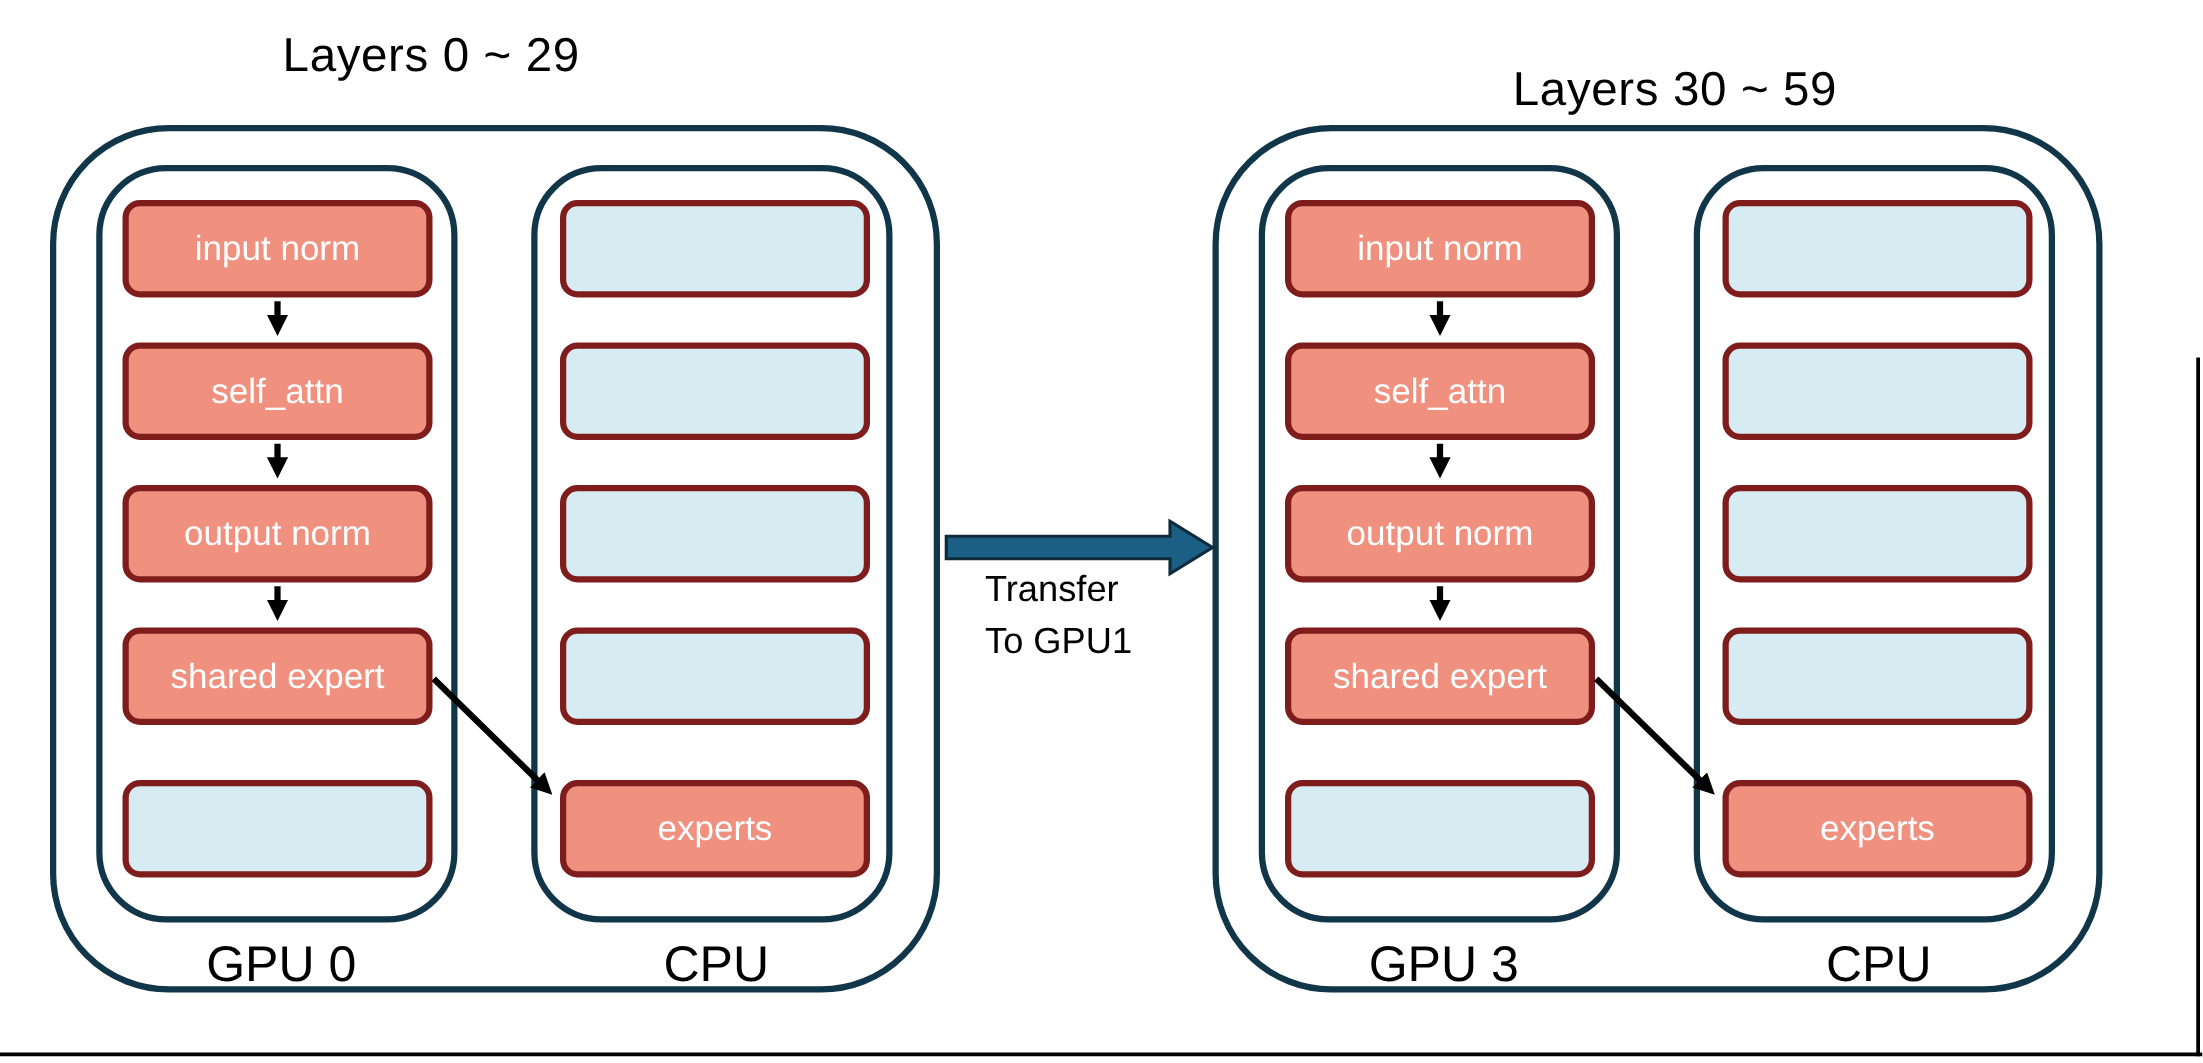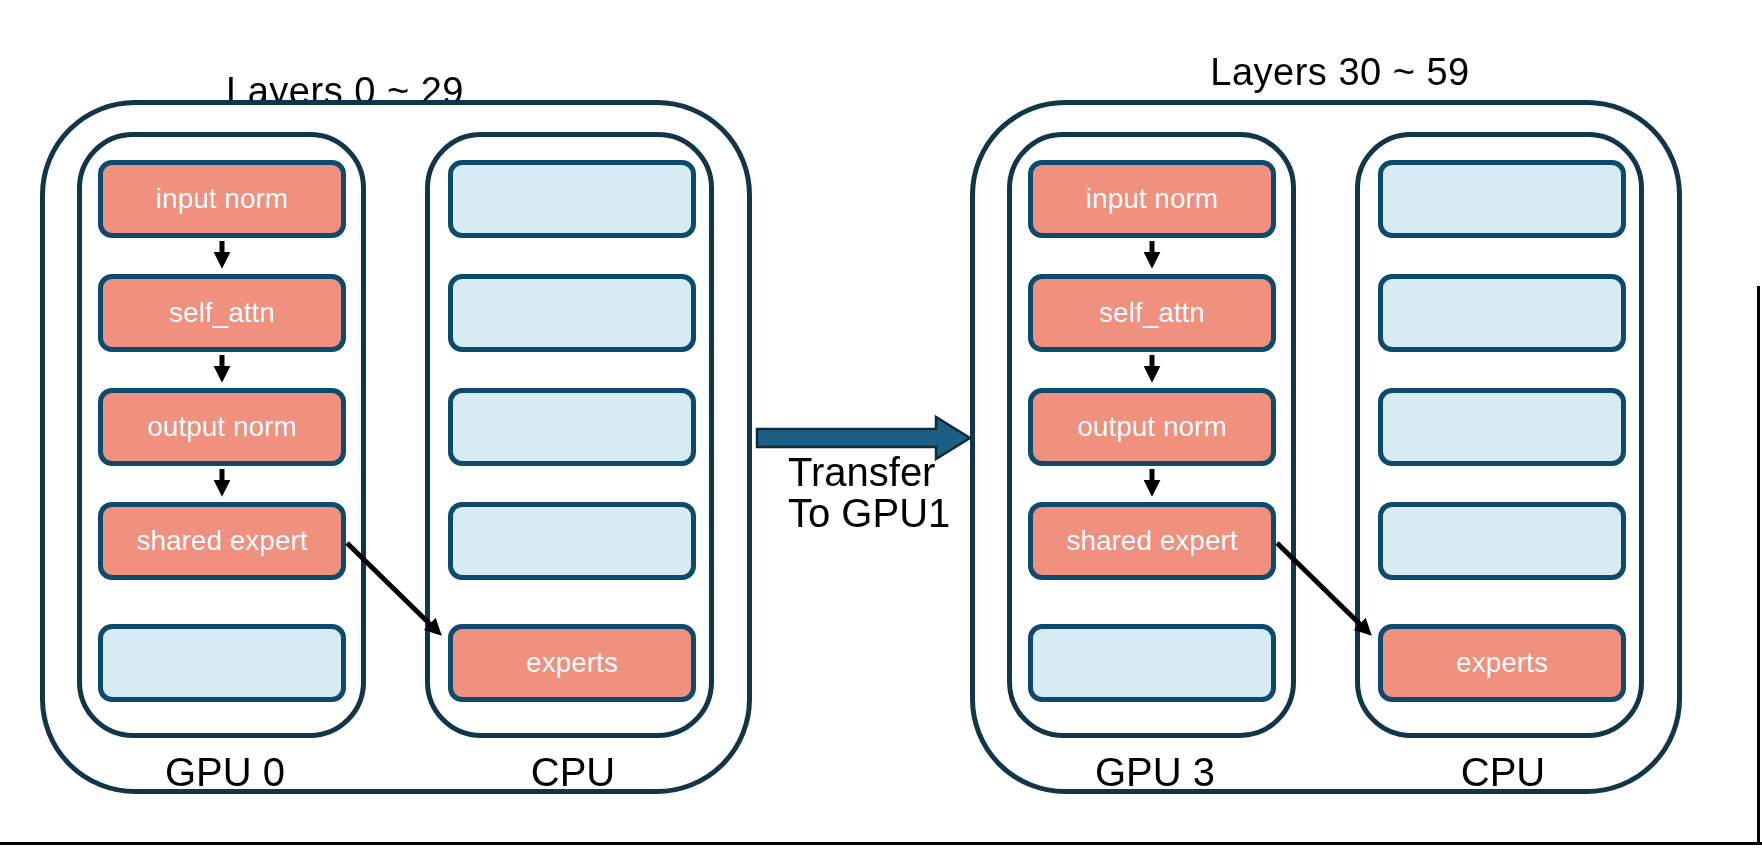--- a/index.html
+++ b/index.html
@@ -13,44 +13,44 @@
   .outer-box {
     position: absolute; width: 712px; height: 694px;
     border: 5px solid #113649; border-radius: 95px; background: #ffffff;
   }
   .col-box {
     position: absolute; width: 289px; height: 606px;
     border: 5px solid #113649; border-radius: 56px; background: #ffffff;
   }
   .block {
     position: absolute; width: 248px; height: 78px;
-    border: 5px solid #0c4a6e; border-radius: 14px;
+    border: 5px solid #7f1d1d; border-radius: 14px;
     display: flex; align-items: center; justify-content: center;
     font-size: 28px; color: #ffffff;
   }
   .block.salmon { background: #F09180; }
   .block.blue   { background: #D7EBF2; }
   .col-label {
     position: absolute; width: 290px; text-align: center;
     font-size: 40px; color: #000;
   }
   .transfer-label {
     position: absolute; left: 788px; top: 452px;
-    font-size: 40px; line-height: 41px; color: #000;
+    font-size: 29px; line-height: 41px; color: #000;
   }
   #arrows {
     position: absolute; left: 0; top: 0; width: 1762px; height: 850px;
     pointer-events: none;
   }
   .edge-line { position: absolute; background: #000; }
 </style>
 </head>
 <body>
 
-<div class="title" style="left:145px; top:24px;margin-top:46px;">Layers 0 ~ 29</div>
+<div class="title" style="left:145px; top:24px;">Layers 0 ~ 29</div>
 
 <div class="outer-box" style="left:40px; top:100px;"></div>
 
 <div class="col-box" style="left:77px; top:132px;"></div>
 <div class="col-box" style="left:425px; top:132px;"></div>
 
 <div class="block salmon" style="left:98px; top:160px;">
     <span>input norm</span>
   </div>
 <div class="block salmon" style="left:98px; top:274px;">

